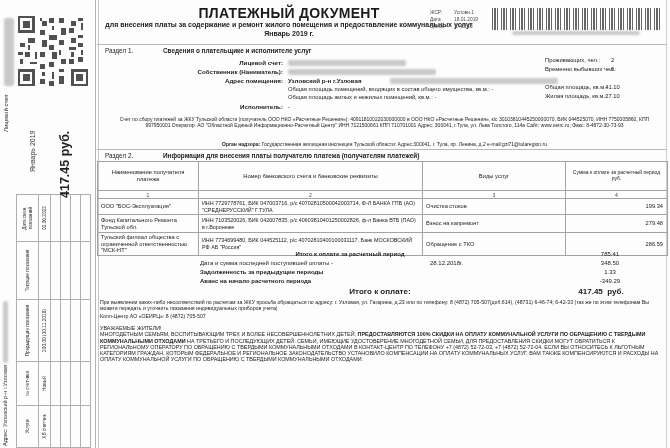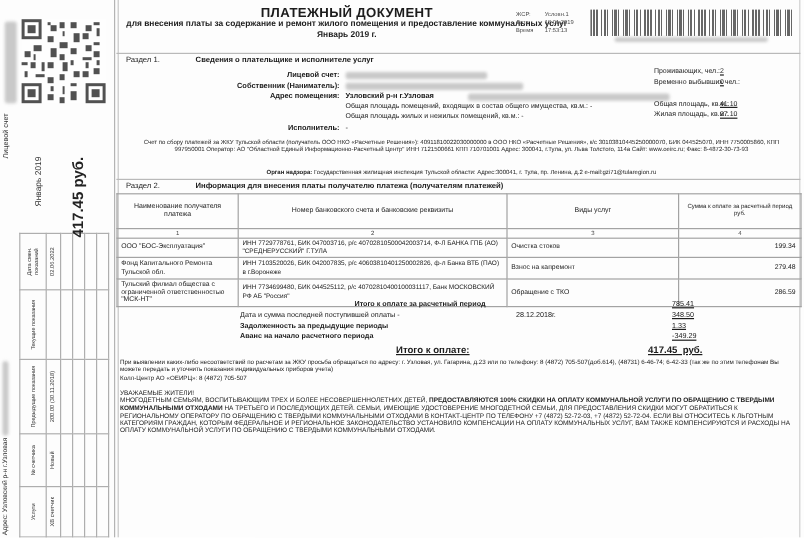--- a/index.html
+++ b/index.html
@@ -4,30 +4,30 @@
 <style>
   html,body{margin:0;padding:0;}
   body{width:670px;height:448px;background:#ffffff;font-family:"Liberation Sans",sans-serif;color:#1c1c1c;overflow:hidden;}
   .page{position:relative;width:670px;height:448px;background:#fdfdfd;}
   .abs{position:absolute;}
   .vline{position:absolute;width:1px;background:#b4b4b4;}
   .hline{position:absolute;height:1px;background:#b9b9b9;}
   .redact{background:#c9c9c9;border-radius:2px;filter:blur(1.3px);display:inline-block;}
   .bold{font-weight:700;}
   .ctr{text-align:center;}
-  .rt{text-align:left;text-decoration:underline;}
+  .rt{text-align:center;}
   
   .stub-rot{position:absolute;left:0;top:0;width:448px;height:95px;transform:rotate(-90deg) translateX(-448px);transform-origin:0 0;}
   .stub-rot .lbl{font-size:6px;color:#2a2a2a;}
   table.meter{border-collapse:collapse;table-layout:fixed;}
   table.meter td,table.meter th{border:1px solid #aeaeae;font-weight:400;padding:0 1px;overflow:hidden;}
   table.meter th{font-size:4.6px;line-height:5.2px;text-align:center;vertical-align:middle;color:#333;}
   table.meter td{font-size:4.8px;text-align:center;color:#333;height:9px;}
   
-  .title{font-size:11px;font-weight:700;letter-spacing:.3px;}
+  .title{font-size:14px;font-weight:700;letter-spacing:.3px;}
   .subtitle{font-size:7px;font-weight:700;line-height:8.5px;}
   .meta-row{display:flex;font-size:4.8px;color:#4a4a4a;line-height:7px;}
   .meta-row .ml{width:24px;}
   .f-label{font-size:6.2px;font-weight:700;text-align:right;}
   .f-value{font-size:6.2px;}
   .f-sub{font-size:5.8px;color:#222;}
   .sec-label{font-size:6.4px;}
   .sec-title{font-size:6.4px;font-weight:700;}
   .tiny-par{font-size:5px;line-height:6.4px;color:#222;text-align:center;}
   table.pay{border-collapse:collapse;table-layout:fixed;width:570px;}

